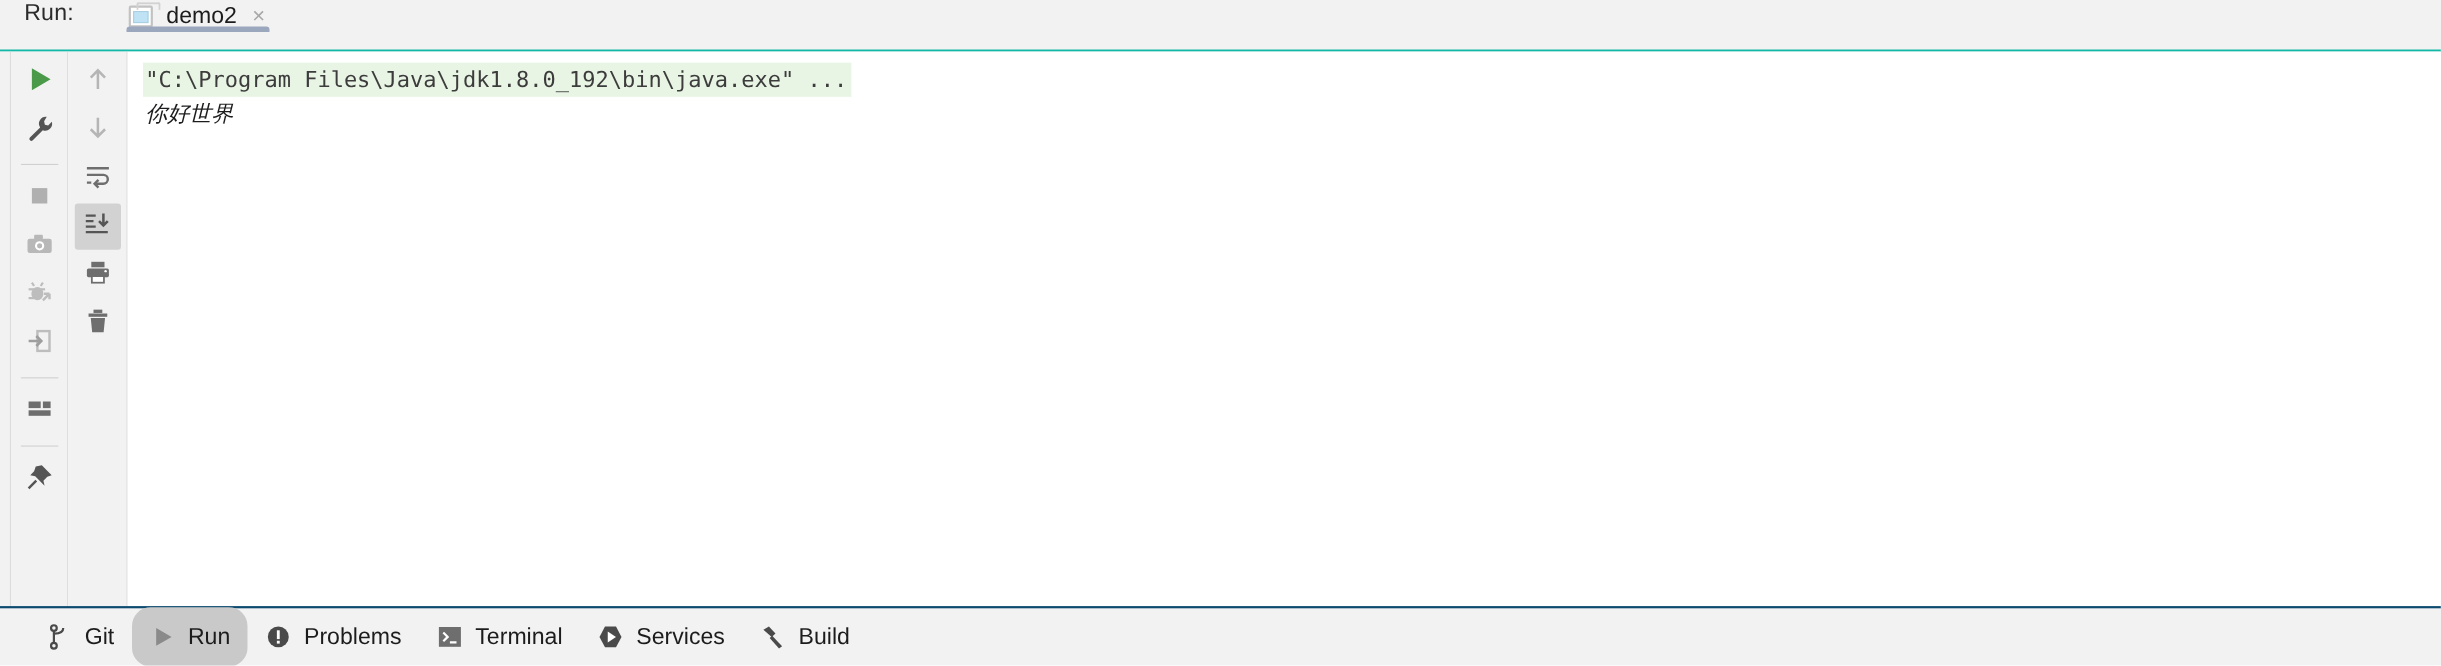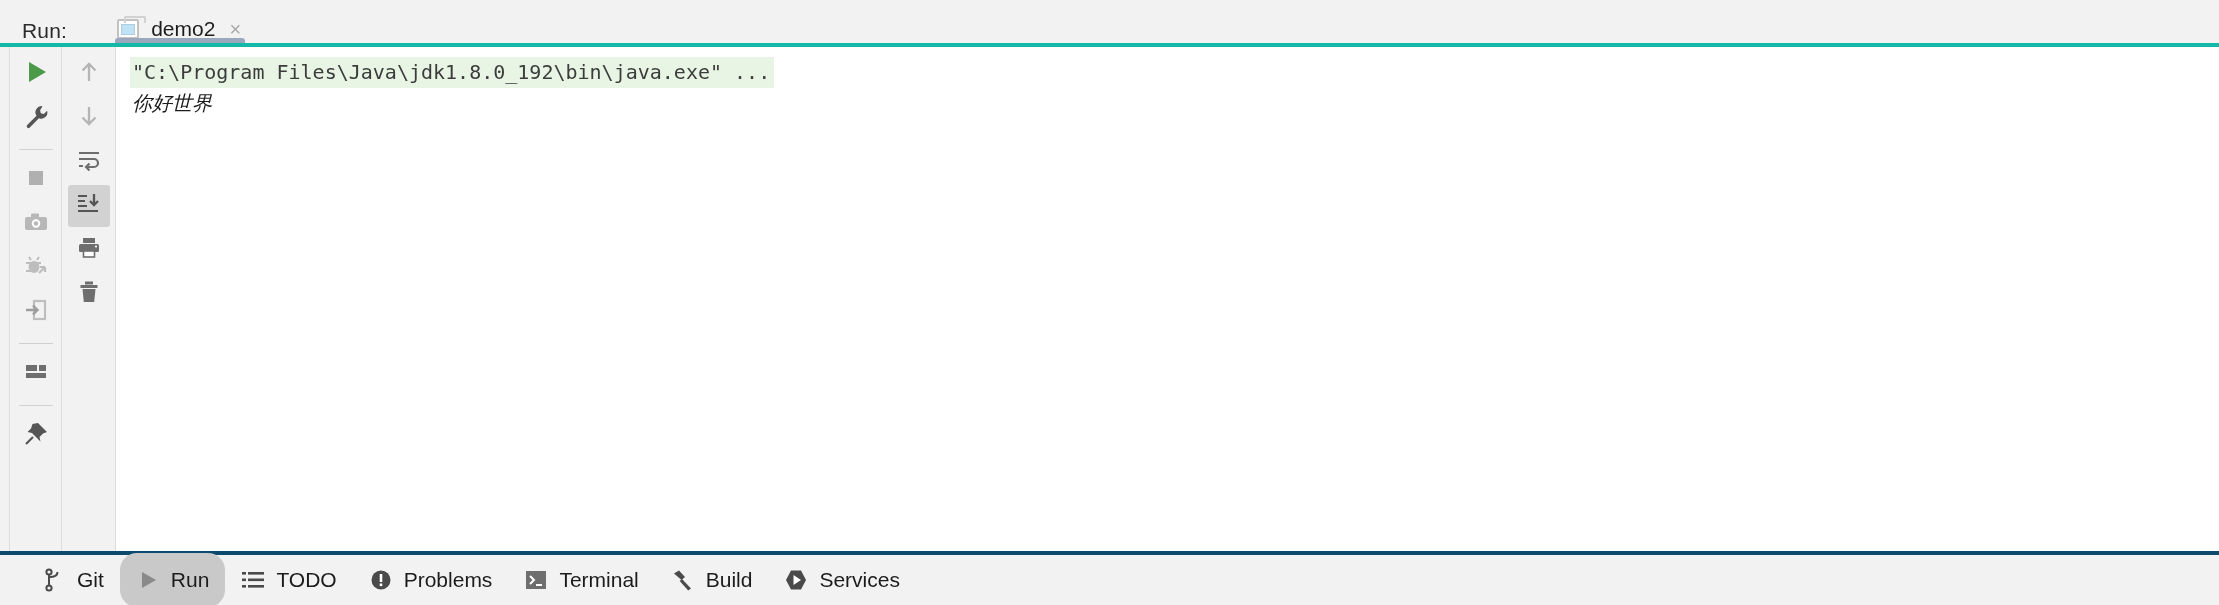--- a/index.html
+++ b/index.html
@@ -14,22 +14,22 @@
     width: 2219px; height: 605px;
     background: #f2f2f2;
   }
 
   
   .tabbar {
     position: absolute;
     left: 0; top: 0; right: 0;
     height: 47px;
     background: #f2f2f2;
-    border-bottom: 4px solid #14b8a6;
-    display: flex; align-items: flex-end;
+    border-bottom: 2px solid #14b8a6;
+    display: flex; align-items: flex-start;
   }
   .run-label {
     margin-left: 22px;
     font-size: 21px;
     color: #2b2b2b;
     letter-spacing: .2px;
   }
   .tab {
     position: relative;
     margin-left: 42px;
@@ -149,21 +149,21 @@
     padding-left: 2px;
     margin-top: 0px;
   }
 
   
   .statusbar {
     position: absolute;
     left: 0; right: 0; bottom: 0;
     height: 54px;
     background: #f2f2f2;
-    border-top: 4px solid #0c4a6e;
+    border-top: 2px solid #0c4a6e;
     display: flex; align-items: center;
     padding-left: 26px;
   }
   .sitem {
     height: 54px;
     display: flex; align-items: center;
     padding: 0 16px;
     cursor: pointer;
     font-size: 21px;
     color: #1c1c1c;
@@ -372,33 +372,20 @@
     <div class="sitem active">
       <span class="sico">
         <svg width="22" height="22" viewBox="0 0 22 22">
           <polygon points="5,3 19,11 5,19" fill="#8a8a8a"></polygon>
         </svg>
       </span>
       <span>Run</span>
     </div>
 
 
-    <div class="sitem">
-      <span class="sico">
-        <svg width="22" height="20" viewBox="0 0 22 20">
-          <rect x="0" y="2" width="4" height="2.6" fill="#4a4a4a"></rect>
-          <rect x="0" y="8.5" width="4" height="2.6" fill="#4a4a4a"></rect>
-          <rect x="0" y="15" width="4" height="2.6" fill="#4a4a4a"></rect>
-          <rect x="6" y="2" width="16" height="2.6" fill="#4a4a4a"></rect>
-          <rect x="6" y="8.5" width="16" height="2.6" fill="#4a4a4a"></rect>
-          <rect x="6" y="15" width="16" height="2.6" fill="#4a4a4a"></rect>
-        </svg>
-      </span>
-      <span>TODO</span>
-    </div>
 
     <div class="sitem">
       <span class="sico">
         <svg width="22" height="22" viewBox="0 0 22 22">
           <circle cx="11" cy="11" r="9.5" fill="#4a4a4a"></circle>
           <rect x="9.7" y="5" width="2.6" height="8" fill="#ffffff"></rect>
           <rect x="9.7" y="14.5" width="2.6" height="2.6" fill="#ffffff"></rect>
         </svg>
       </span>
       <span>Problems</span>
@@ -410,31 +397,31 @@
           <rect x="1" y="2" width="20" height="18" fill="#6e6e6e"></rect>
           <path d="M5 7l4 4-4 4M11 16h6" stroke="#ffffff" stroke-width="2" fill="none"></path>
         </svg>
       </span>
       <span>Terminal</span>
     </div>
 
     <div class="sitem">
       <span class="sico">
         <svg width="22" height="22" viewBox="0 0 22 22">
+          <polygon points="6,1.5 16,1.5 21,11 16,20.5 6,20.5 1,11" fill="#4a4a4a"></polygon>
+          <polygon points="8.5,6 16,11 8.5,16" fill="#ffffff"></polygon>
+        </svg>
+      </span>
+      <span>Services</span>
+    </div>
+
+    <div class="sitem">
+      <span class="sico">
+        <svg width="22" height="22" viewBox="0 0 22 22">
           <path d="M2 4.5l5-3 6 6.5-3.5 3z" fill="#4a4a4a"></path>
           <path d="M10 10l9 9.5-2.8 2-8.5-9.5z" fill="#4a4a4a"></path>
         </svg>
       </span>
       <span>Build</span>
     </div>
-
-    <div class="sitem">
-      <span class="sico">
-        <svg width="22" height="22" viewBox="0 0 22 22">
-          <polygon points="6,1.5 16,1.5 21,11 16,20.5 6,20.5 1,11" fill="#4a4a4a"></polygon>
-          <polygon points="8.5,6 16,11 8.5,16" fill="#ffffff"></polygon>
-        </svg>
-      </span>
-      <span>Services</span>
-    </div>
   </div>
 
 </div>
 
 </body></html>

